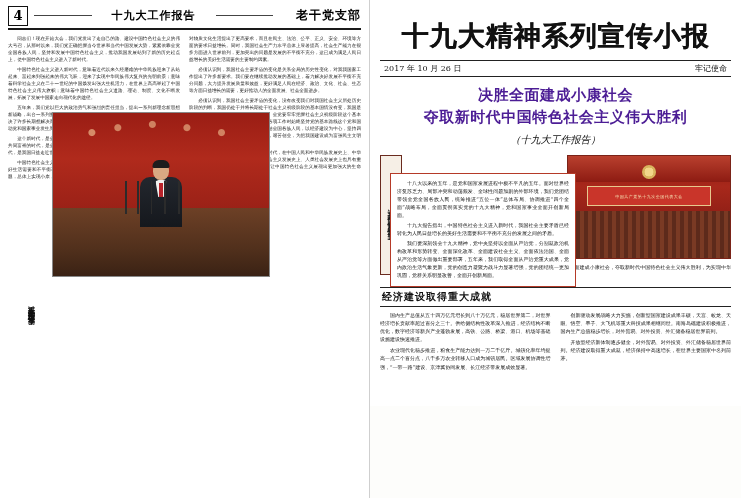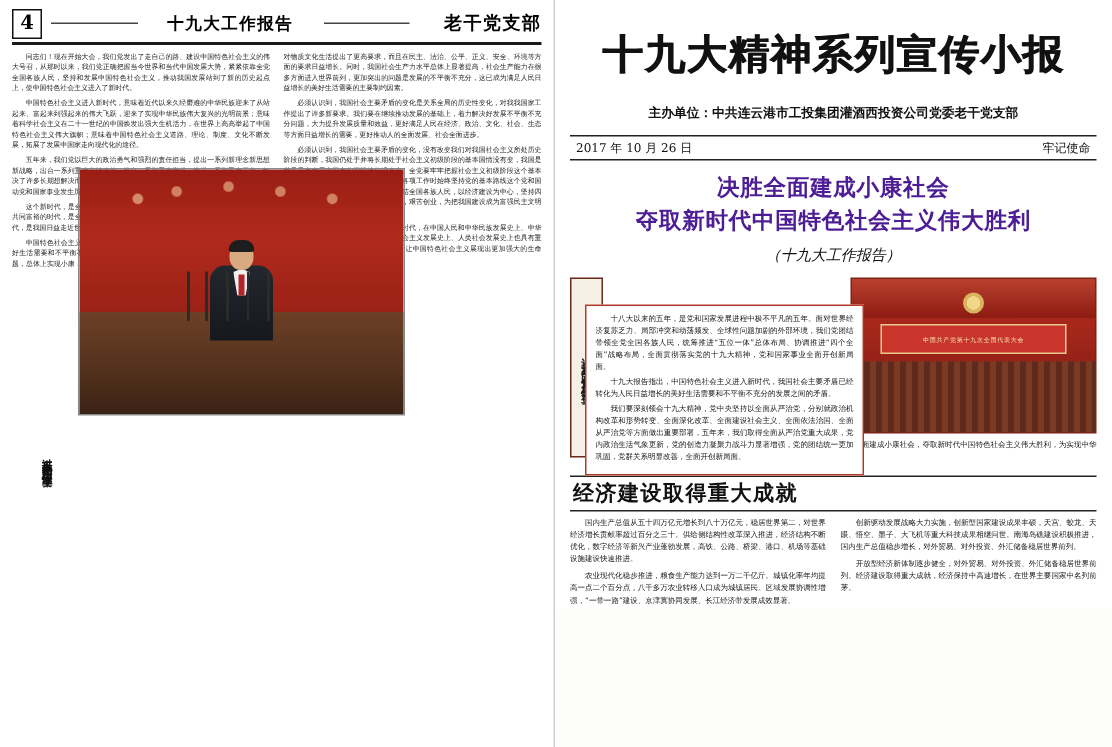--- a/index.html
+++ b/index.html
@@ -288,21 +288,21 @@
     color: #151515;
   }
   .below-photo-text p { margin: 0 0 2px 0; text-indent: 2em; }
   .section-bar {
     margin-top: 12px;
     border-top: 1.5px solid #222;
     border-bottom: 1.5px solid #222;
     padding: 2px 0 2px 2px;
     font-family: Liberation Sans, sans-serif;
     font-weight: bold;
-    font-size: 14px;
+    font-size: 10px;
     letter-spacing: 1px;
     color: #111;
   }
   .rp-columns {
     margin-top: 4px;
     column-count: 2;
     column-gap: 10px;
     font-size: 5px;
     line-height: 1.65;
     text-align: justify;
@@ -355,21 +355,20 @@
       </div>
     </div>
 
     <div class="photo-caption-v">过去五年的工作相历史性变革</div>
   </div>
 
   <div class="right-page">
 
     <div class="masthead">十九大精神系列宣传小报</div>
 
-    <div class="sponsor">主办单位：中共连云港市工投集团灌酒西投资公司党委老干党支部</div>
 
     <div class="issue-row">
       <span>2017 年 10 月 26 日</span>
       <span>牢记使命</span>
     </div>
 
     <div class="headline-block">
       <div class="headline-1">决胜全面建成小康社会</div>
       <div class="headline-2">夺取新时代中国特色社会主义伟大胜利</div>
       <div class="headline-sub">（十九大工作报告）</div>

